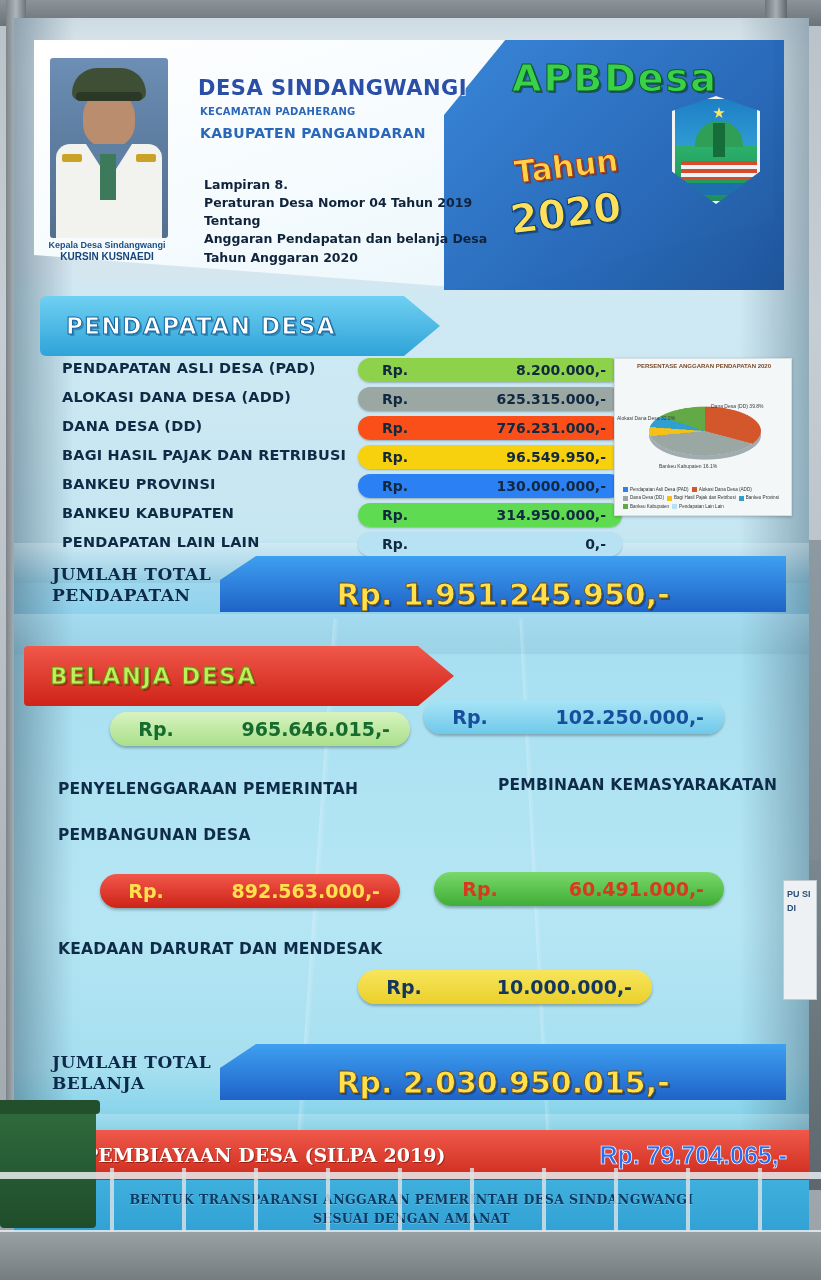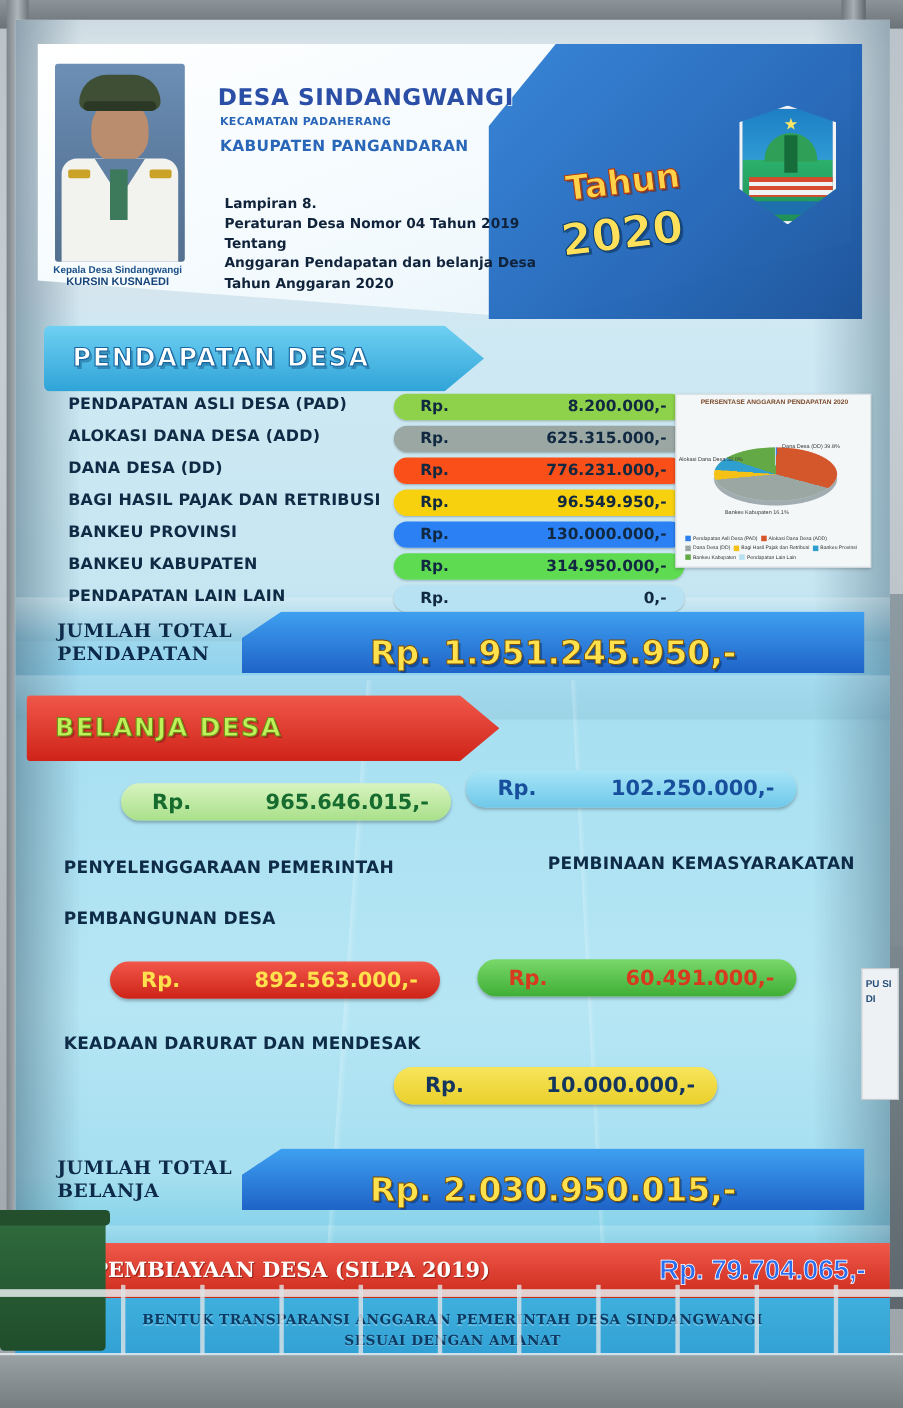--- a/index.html
+++ b/index.html
@@ -165,21 +165,21 @@
     clip-path: polygon(0 0, calc(100% - 36px) 0, 100% 50%, calc(100% - 36px) 100%, 0 100%);
   }
   .arrow-band .lbl {
     font-size: 23px; font-weight: bold; letter-spacing: 1.5px;
     font-family: "DejaVu Sans", sans-serif;
   }
   #pendapatan-band { left: 26px; top: 286px; width: 400px; }
   #pendapatan-band .body { width: 400px; background: linear-gradient(180deg,#6fd0f2,#2fa3d8); border-radius: 6px 0 0 6px; }
   #pendapatan-band .lbl { color: #ffffff; -webkit-text-stroke: 1px #1565a0; text-shadow: 2px 2px 0 rgba(10,60,100,.35); }
 
-  #belanja-band { left: 10px; top: 622px; width: 430px; }
+  #belanja-band { left: 10px; top: 636px; width: 430px; }
   #belanja-band .body { width: 430px; background: linear-gradient(180deg,#f0584a,#cf2318); border-radius: 4px 0 0 4px; }
   #belanja-band .lbl { color: #bff15a; -webkit-text-stroke: 1px #6d8f14; text-shadow: 2px 2px 0 rgba(90,20,10,.4); }
 
   
   .pd-rows { position: absolute; left: 48px; top: 340px; width: 600px; }
   .pd-row { position: relative; height: 26px; margin-bottom: 3px; }
   .pd-name {
     position: absolute; left: 0; top: 2px; width: 300px;
     font-size: 14.5px; color: #0f2a44; font-weight: 600;
     font-family: "DejaVu Sans", sans-serif; letter-spacing: .2px;
@@ -345,20 +345,21 @@
     <div class="h-sub1">KECAMATAN PADAHERANG</div>
     <div class="h-sub2">KABUPATEN PANGANDARAN</div>
     <div class="h-lamp">
       <div>Lampiran 8.</div>
       <div>Peraturan Desa Nomor 04 Tahun 2019</div>
       <div>Tentang</div>
       <div>Anggaran Pendapatan dan belanja Desa</div>
       <div>Tahun Anggaran 2020</div>
     </div>
 
+    <div class="apbdesa">APBDesa</div>
     <div class="tahun">Tahun</div>
     <div class="thn2020">2020</div>
 
     <div class="logo">
       <div class="fan"></div>
       <div class="tree"></div>
       <div class="star"></div>
       <div class="waves"></div>
       <div class="ribbon"></div>
     </div>

